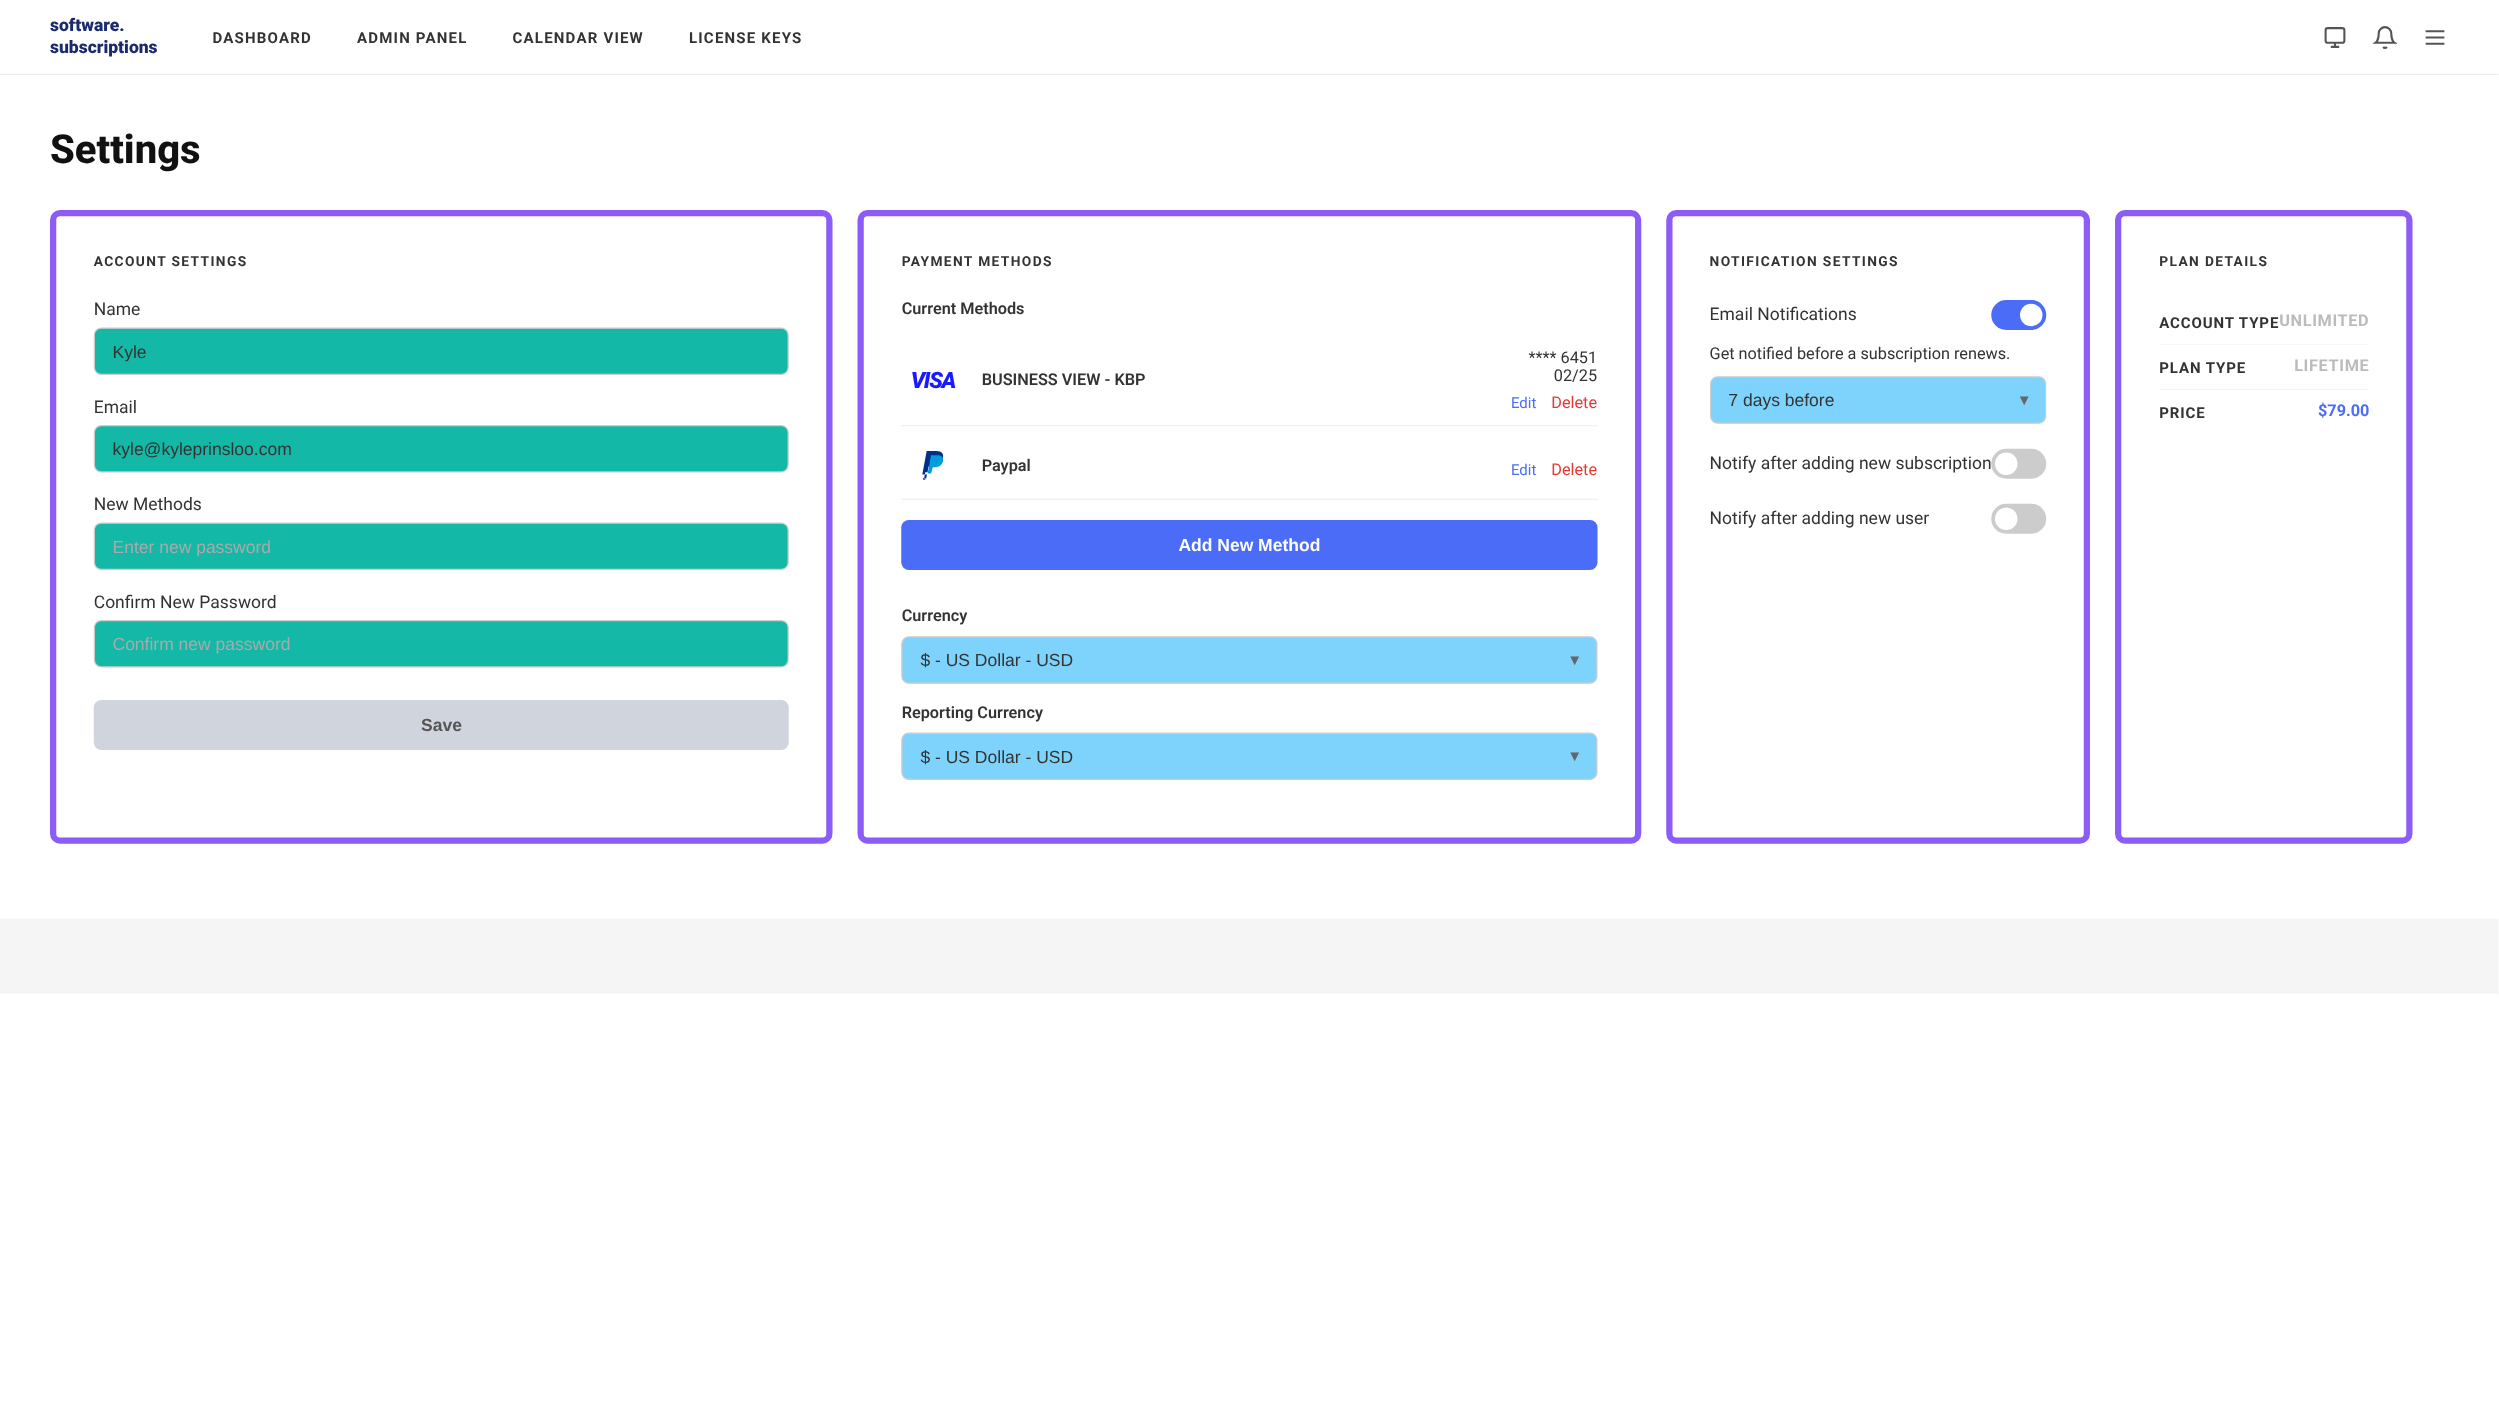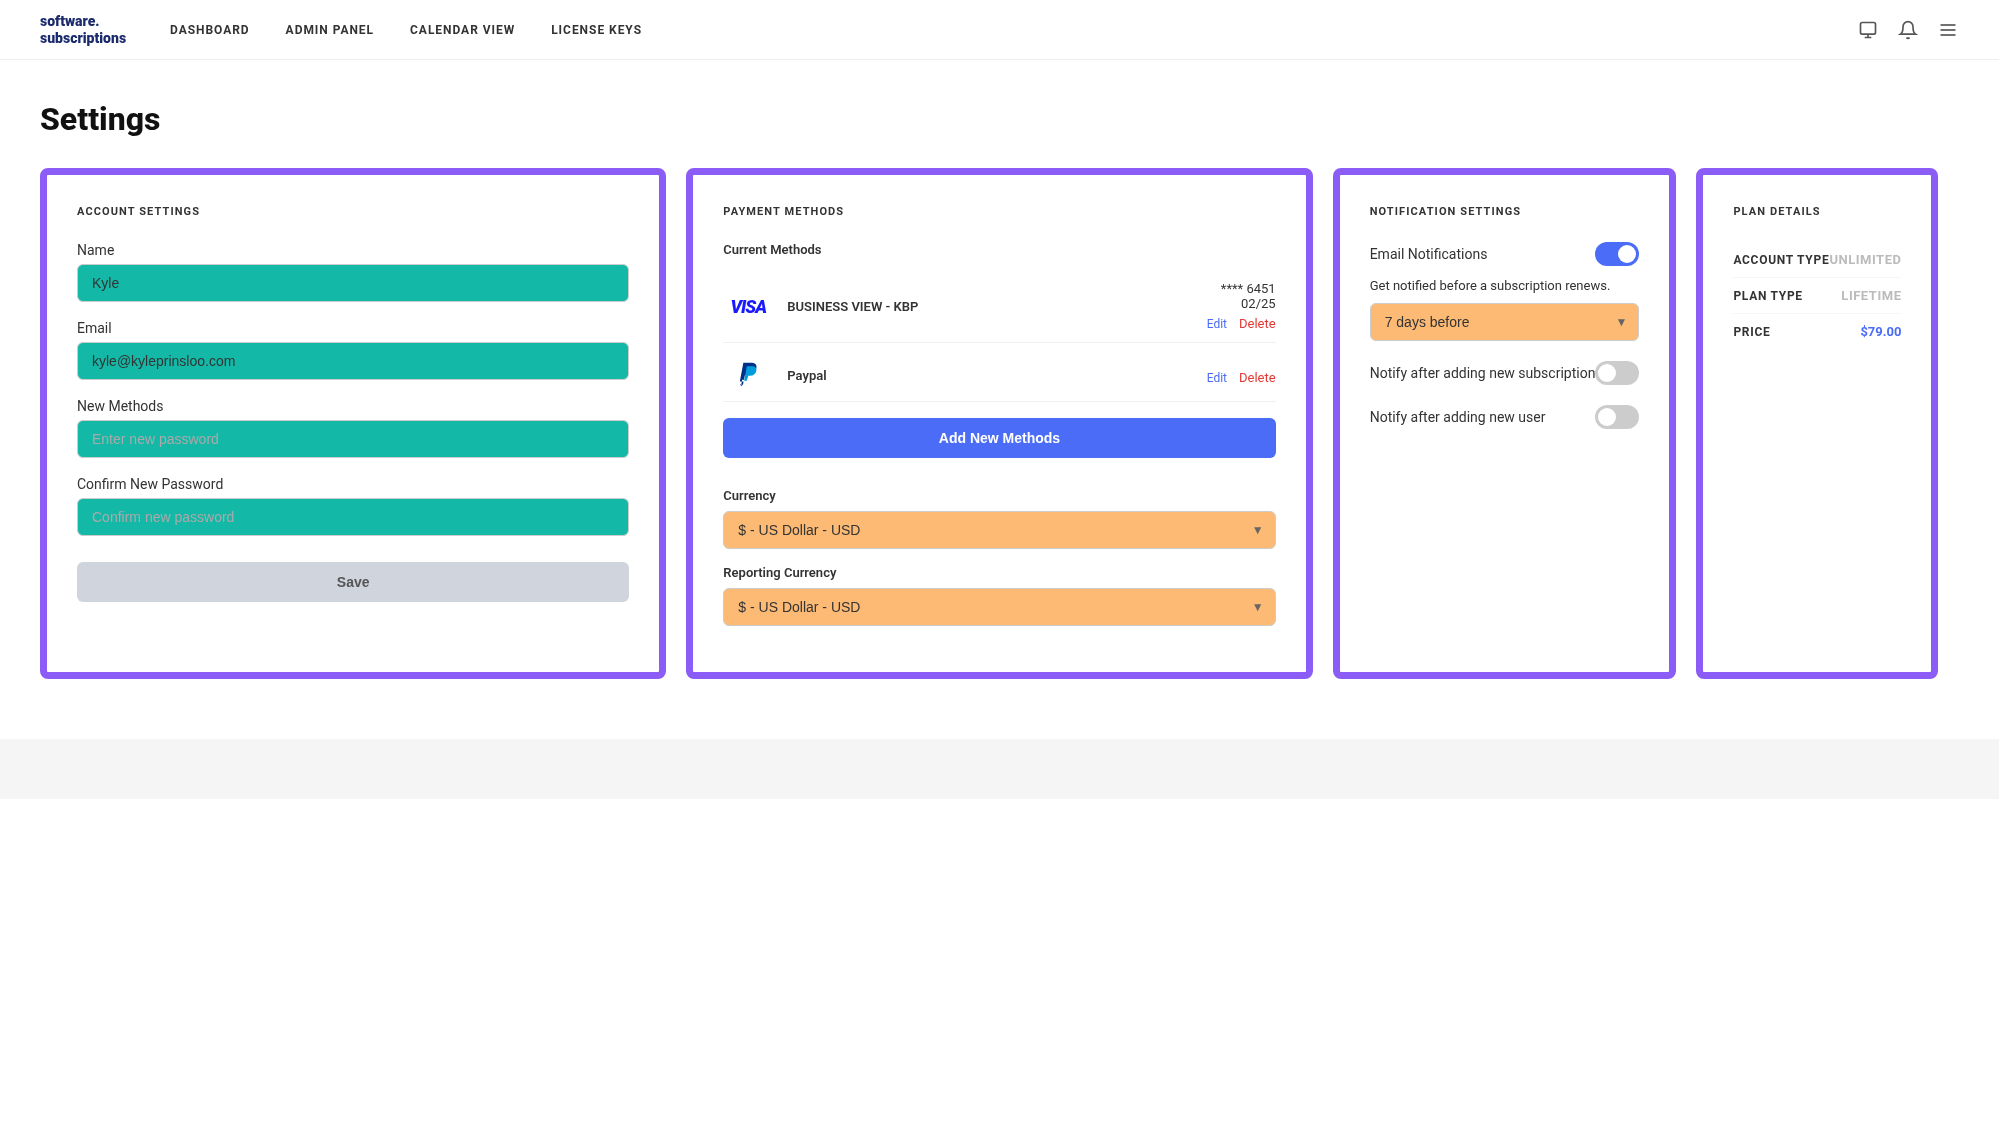--- a/index.html
+++ b/index.html
@@ -69,21 +69,21 @@
     }
 
     
     .cards-grid {
       display: grid;
       grid-template-columns: 1fr 1fr 1fr;
       gap: 20px;
     }
 
     .card {
-      border: 7px solid #8b5cf6;
+      border: 5px solid #8b5cf6;
       border-radius: 8px;
       padding: 30px;
       background: #fff;
     }
 
     .card-title {
       font-size: 11px;
       font-weight: 700;
       letter-spacing: 0.1em;
       color: #333;
@@ -215,21 +215,21 @@
       margin-bottom: 16px;
     }
     .form-select {
       width: 100%;
       border: 1px solid #ccc;
       border-radius: 6px;
       padding: 10px 36px 10px 14px;
       font-size: 14px;
       color: #333;
       appearance: none;
-      background: #fdba74;
+      background: #7dd3fc;
       cursor: pointer;
       outline: none;
     }
     .select-arrow {
       position: absolute;
       right: 12px;
       top: 50%;
       transform: translateY(-50%);
       color: #666;
       pointer-events: none;
@@ -423,21 +423,21 @@
           <div class="payment-name">Paypal</div>
         </div>
         <div class="payment-meta">
           <div class="payment-actions">
             <a class="edit-link">Edit</a>
             <a class="delete-link">Delete</a>
           </div>
         </div>
       </div>
 
-      <button class="btn-add-method">Add New Methods</button>
+      <button class="btn-add-method">Add New Method</button>
 
       <div class="currency-section">
         <div class="currency-label">Currency</div>
         <div class="select-wrapper">
           <select class="form-select">
             <option>$ - US Dollar - USD</option>
           </select>
           <span class="select-arrow">▼</span>
         </div>
         <div class="currency-label">Reporting Currency</div>

